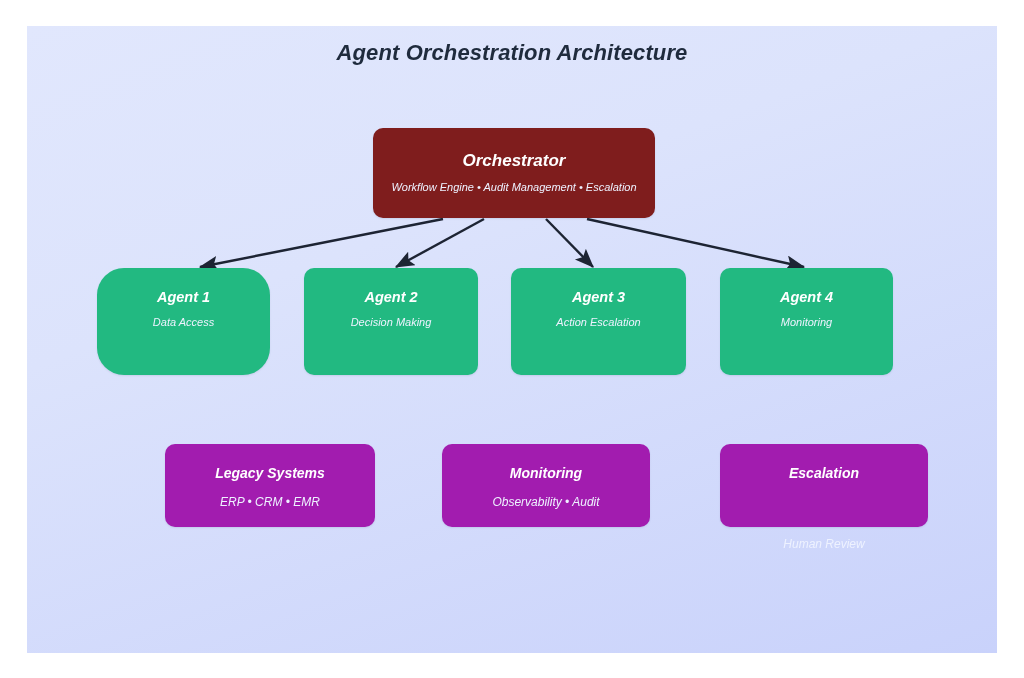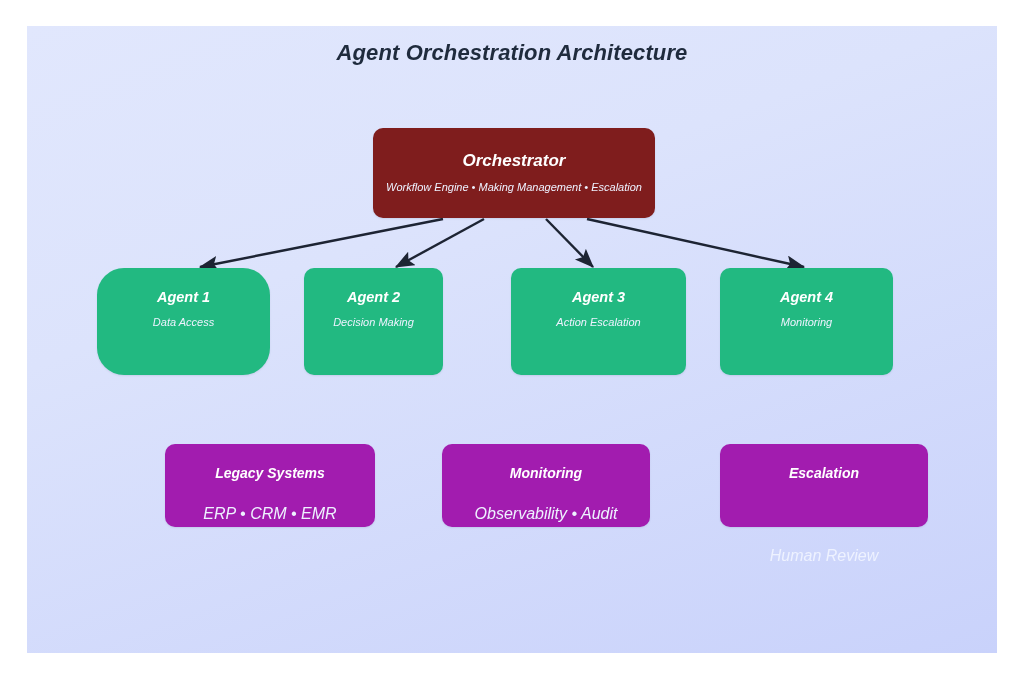--- a/index.html
+++ b/index.html
@@ -79,21 +79,21 @@
   }
   .node.agent .node-title { font-size: 14.5px; }
   .node.agent .node-sub { font-size: 11px; margin-top: 10px; }
 
   
   .node.support {
     background: #a21caf;
     padding-top: 21px;
   }
   .node.support .node-title { font-size: 14px; }
-  .node.support .node-sub { font-size: 16px; margin-top: 22px; }
+  .node.support .node-sub { font-size: 12px; margin-top: 13px; }
 
   #edge-layer {
     position: absolute;
     left: 0;
     top: 0;
     width: 1024px;
     height: 678px;
     pointer-events: none;
   }
 </style>
@@ -113,29 +113,29 @@
       </marker>
     </defs>
     <line x1="443" y1="219" x2="200" y2="267" stroke="#1d2433" stroke-width="2.4" marker-end="url(#arrowhead)"></line>
     <line x1="484" y1="219" x2="396" y2="267" stroke="#1d2433" stroke-width="2.4" marker-end="url(#arrowhead)"></line>
     <line x1="546" y1="219" x2="593" y2="267" stroke="#1d2433" stroke-width="2.4" marker-end="url(#arrowhead)"></line>
     <line x1="587" y1="219" x2="804" y2="267" stroke="#1d2433" stroke-width="2.4" marker-end="url(#arrowhead)"></line>
   </svg>
 
   <div class="node orchestrator" style="left:373px; top:128px; width:282px; height:90px;">
     <div class="node-title">Orchestrator</div>
-    <div class="node-sub">Workflow Engine • Making Management • Escalation</div>
+    <div class="node-sub">Workflow Engine • Audit Management • Escalation</div>
   </div>
 
   <div class="node agent" style="left:97px; top:268px; width:173px; height:107px;border-radius:27px;">
     <div class="node-title">Agent 1</div>
     <div class="node-sub">Data Access</div>
   </div>
 
-  <div class="node agent" style="left:304px; top:268px; width:139px; height:107px;">
+  <div class="node agent" style="left:304px; top:268px; width:174px; height:107px;">
     <div class="node-title">Agent 2</div>
     <div class="node-sub">Decision Making</div>
   </div>
 
   <div class="node agent" style="left:511px; top:268px; width:175px; height:107px;">
     <div class="node-title">Agent 3</div>
     <div class="node-sub">Action Escalation</div>
   </div>
 
   <div class="node agent" style="left:720px; top:268px; width:173px; height:107px;">

